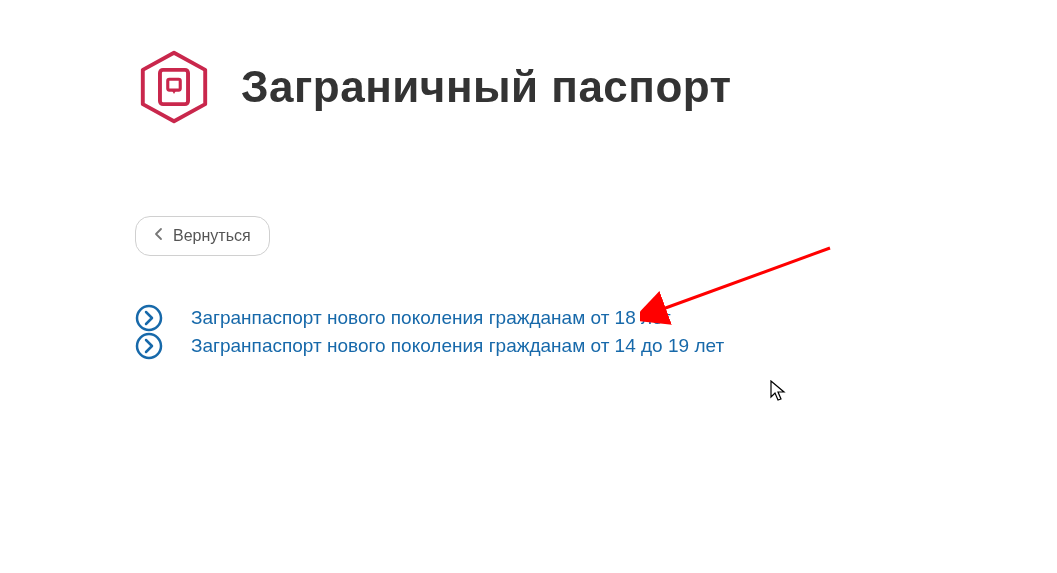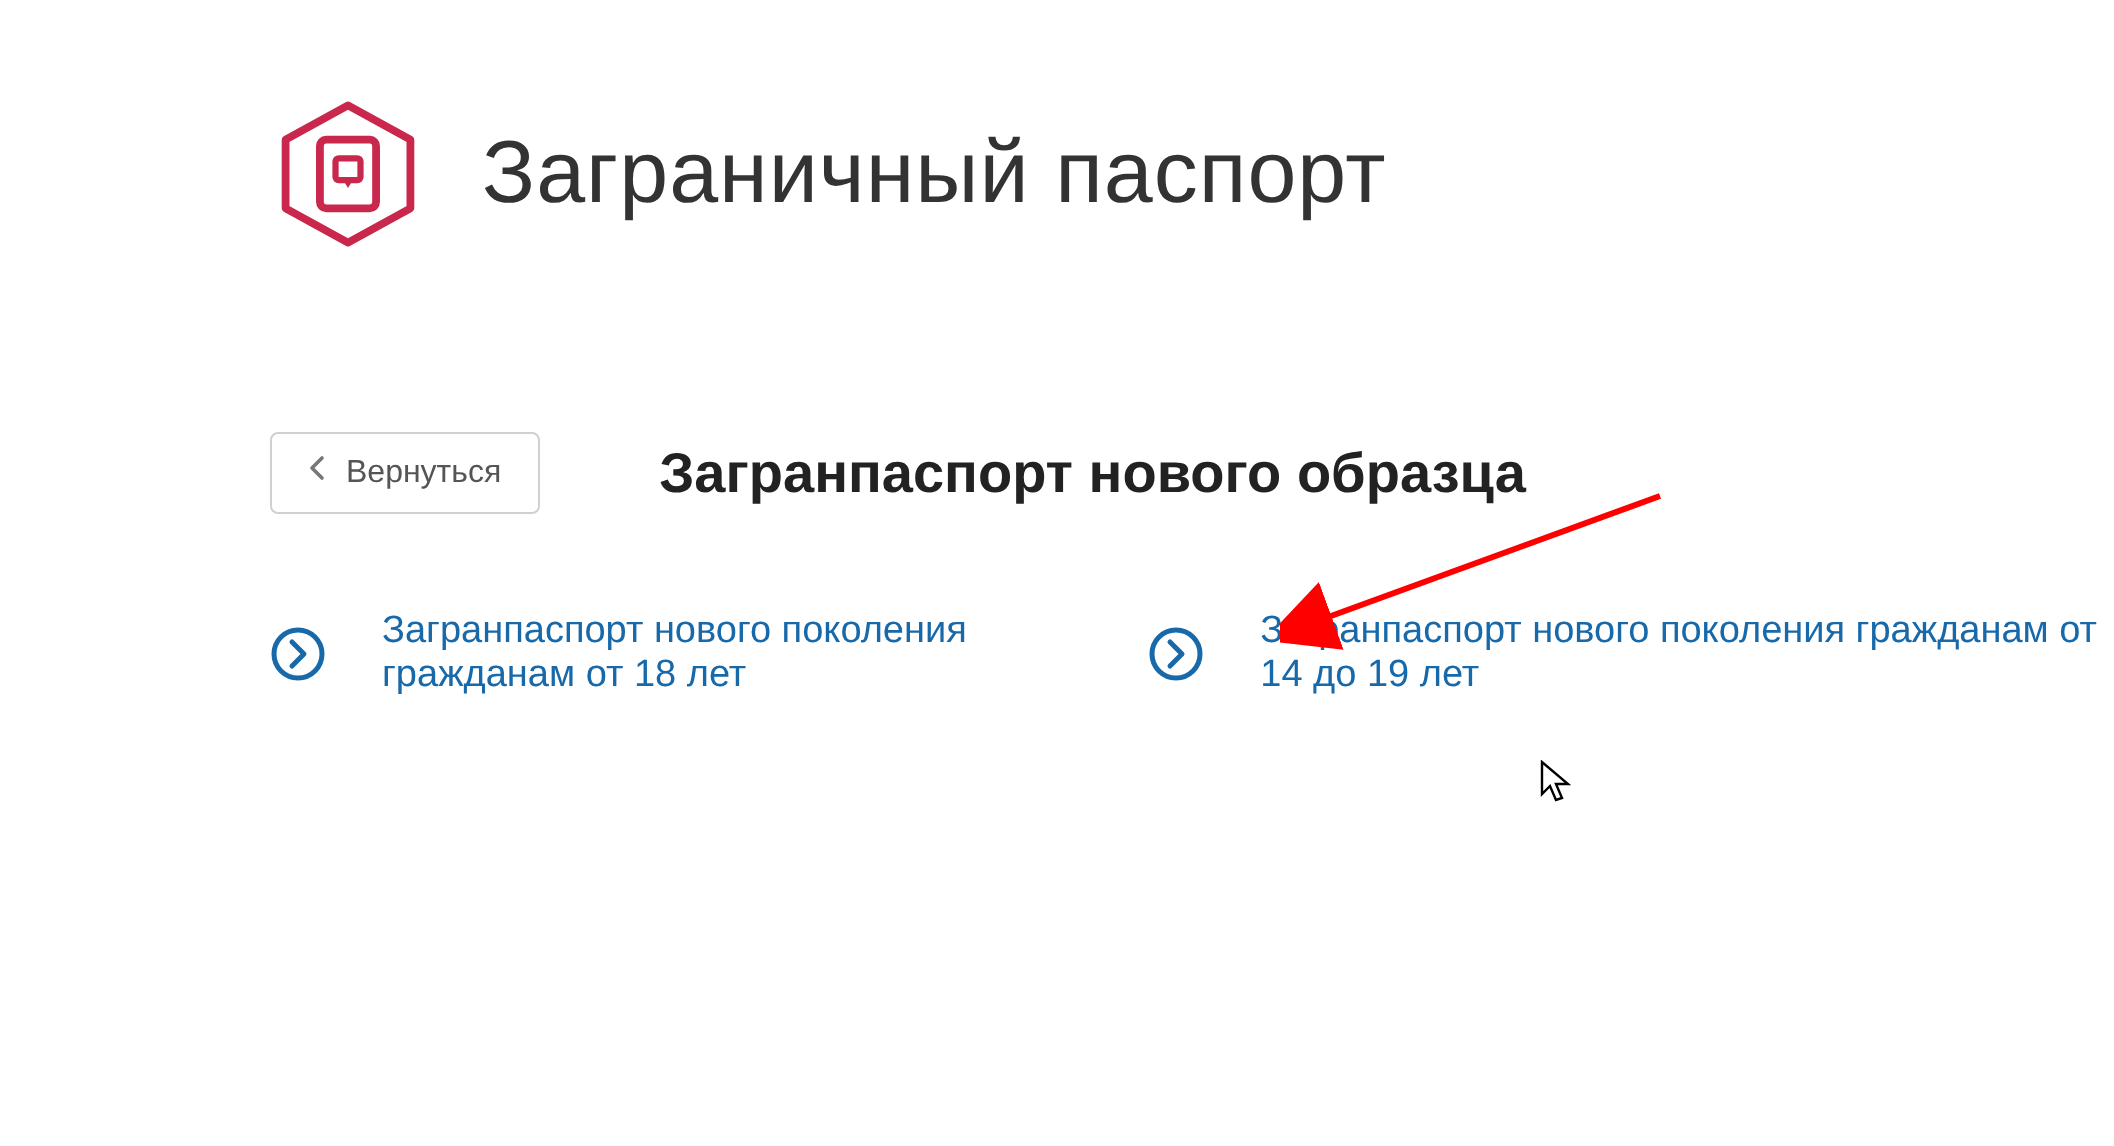--- a/index.html
+++ b/index.html
@@ -16,57 +16,57 @@
       align-items: center;
       padding: 48px 0 0 135px;
     }
     .logo {
       width: 78px;
       height: 78px;
       flex-shrink: 0;
     }
     .page-title {
       font-size: 44px;
-      font-weight: 400;
+      font-weight: 700;
       color: #333;
       margin-left: 28px;
       letter-spacing: 0.5px;
     }
     .content {
       padding: 90px 0 0 135px;
     }
     .sub-header {
       display: flex;
       align-items: center;
       margin-bottom: 48px;
     }
     .back-button {
       display: inline-flex;
       align-items: center;
       border: 1px solid #d0d0d0;
-      border-radius: 4px;
+      border-radius: 15px;
       padding: 10px 18px;
       background: #fff;
       cursor: pointer;
       font-size: 16px;
       color: #555;
     }
     .back-button .chev {
       margin-right: 10px;
       display: inline-block;
     }
     .sub-title {
       font-size: 28px;
       font-weight: 600;
       color: #222;
       margin-left: 60px;
     }
     .option-list {
       display: flex;
-      flex-direction: row;
+      flex-direction: column;
     }
     .option-item {
       display: flex;
       align-items: center;
       cursor: pointer;
     }
     .option-icon {
       width: 28px;
       height: 28px;
       flex-shrink: 0;
@@ -101,21 +101,20 @@
 <div class="content">
   <div class="sub-header">
     <button class="back-button">
       <span class="chev">
         <svg width="9" height="14" viewBox="0 0 9 14">
           <path d="M7 2 L2 7 L7 12" fill="none" stroke="#777" stroke-width="1.8" stroke-linecap="round" stroke-linejoin="round"></path>
         </svg>
       </span>
       <span>Вернуться</span>
     </button>
-    <h2 class="sub-title">Загранпаспорт нового образца</h2>
   </div>
 
   <div class="option-list">
     <div class="option-item">
       <svg class="option-icon" viewBox="0 0 28 28">
         <circle cx="14" cy="14" r="12" fill="none" stroke="#1769aa" stroke-width="2.5"></circle>
         <path d="M11 8 L17 14 L11 20" fill="none" stroke="#1769aa" stroke-width="2.5" stroke-linecap="round" stroke-linejoin="round"></path>
       </svg>
       <span class="option-label">Загранпаспорт нового поколения гражданам от 18 лет</span>
     </div>

